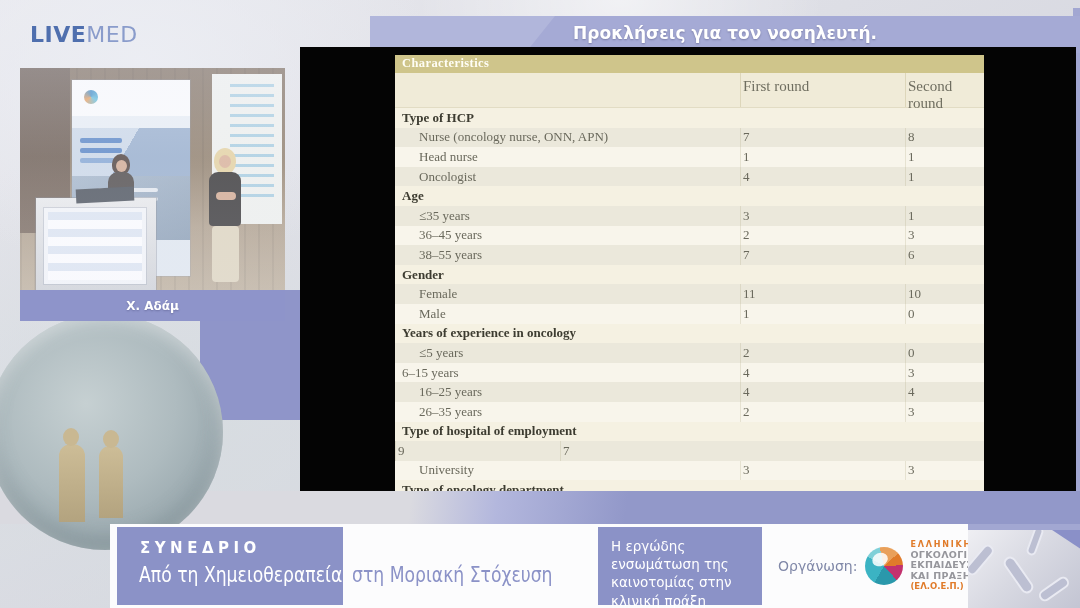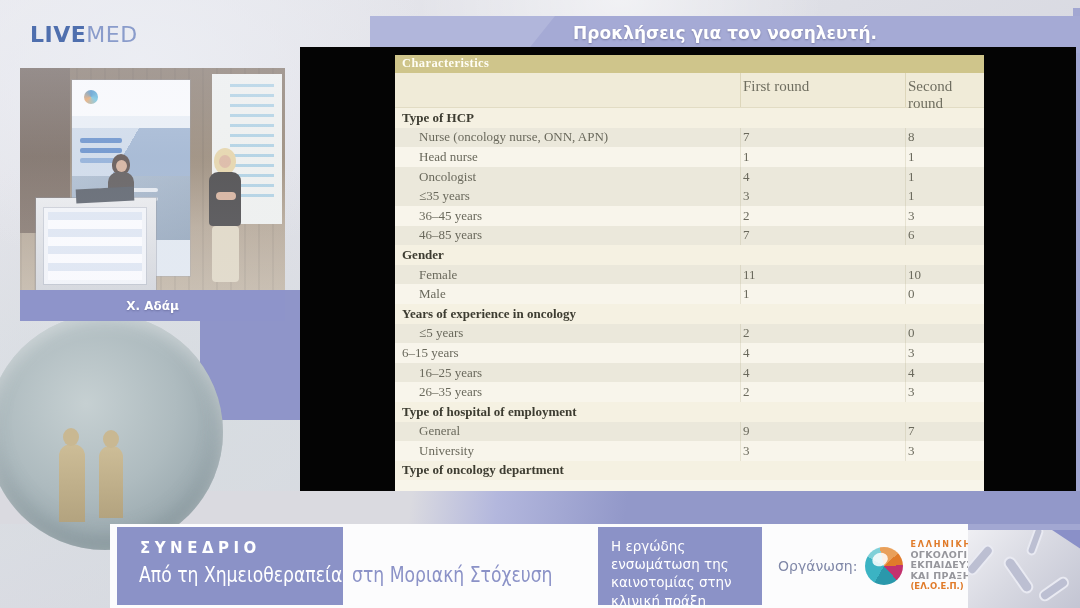--- a/index.html
+++ b/index.html
@@ -231,32 +231,35 @@
         <div class="trow">
           <div class="c-label">Head nurse</div>
           <div class="c-val v1">1</div>
           <div class="c-val v2">1</div>
         </div>
         <div class="trow shade">
           <div class="c-label">Oncologist</div>
           <div class="c-val v1">4</div>
           <div class="c-val v2">1</div>
         </div>
+        <div class="trow sect">
+          <div class="c-label">Age</div>
+        </div>
         <div class="trow shade">
           <div class="c-label">≤35 years</div>
           <div class="c-val v1">3</div>
           <div class="c-val v2">1</div>
         </div>
         <div class="trow">
           <div class="c-label">36–45 years</div>
           <div class="c-val v1">2</div>
           <div class="c-val v2">3</div>
         </div>
         <div class="trow shade">
-          <div class="c-label">46–85 years</div>
+          <div class="c-label">38–55 years</div>
           <div class="c-val v1">7</div>
           <div class="c-val v2">6</div>
         </div>
         <div class="trow sect">
           <div class="c-label">Gender</div>
         </div>
         <div class="trow shade">
           <div class="c-label">Female</div>
           <div class="c-val v1">11</div>
           <div class="c-val v2">10</div>
@@ -286,21 +289,20 @@
         </div>
         <div class="trow">
           <div class="c-label">26–35 years</div>
           <div class="c-val v1">2</div>
           <div class="c-val v2">3</div>
         </div>
         <div class="trow sect">
           <div class="c-label">Type of hospital of employment</div>
         </div>
         <div class="trow shade">
-          <div class="c-label">General</div>
           <div class="c-val v1">9</div>
           <div class="c-val v2">7</div>
         </div>
         <div class="trow">
           <div class="c-label">University</div>
           <div class="c-val v1">3</div>
           <div class="c-val v2">3</div>
         </div>
         <div class="trow sect">
           <div class="c-label">Type of oncology department</div>

